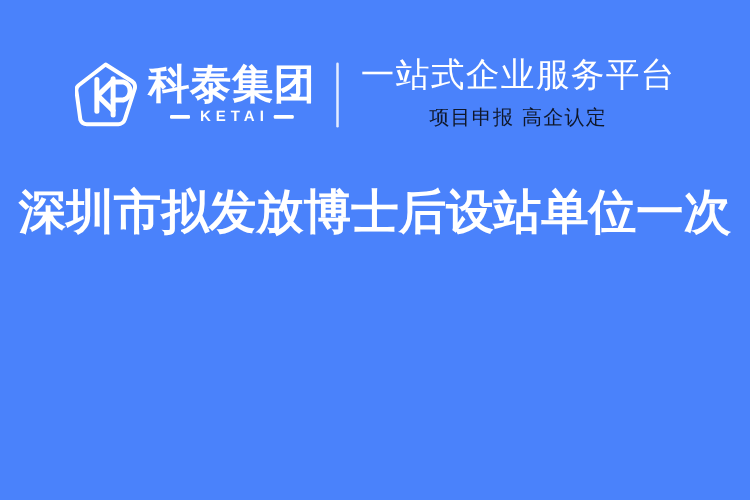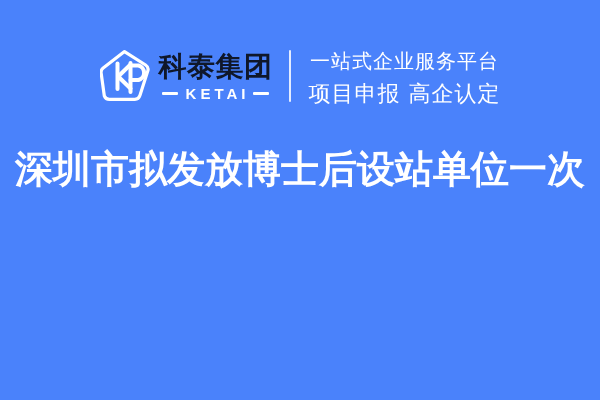--- a/index.html
+++ b/index.html
@@ -50,22 +50,22 @@
   }
 
   #wordmark {
     display: flex;
     flex-direction: column;
     align-items: center;
     justify-content: center;
   }
 
   #brand-cn {
-    color: #0f172a;
-    font-size: 28px;
+    color: #ffffff;
+    font-size: 33px;
     line-height: 31px;
     font-weight: bold;
     letter-spacing: 0.5px;
     white-space: nowrap;
     font-family: "DejaVu Sans", "Liberation Sans", sans-serif;
   }
 
   #brand-en-row {
     display: flex;
     flex-direction: row;
@@ -79,21 +79,21 @@
   .brand-rule {
     height: 3px;
     width: 16px;
     background: #ffffff;
     border-radius: 1px;
     flex: 0 0 auto;
   }
 
   #brand-en {
     color: #ffffff;
-    font-size: 15px;
+    font-size: 12px;
     line-height: 17px;
     font-weight: bold;
     letter-spacing: 4px;
     text-indent: 4px;
     white-space: nowrap;
     font-family: "Liberation Sans", sans-serif;
   }
 
   #divider {
     width: 2px;
@@ -107,31 +107,31 @@
 
   #tagline {
     display: flex;
     flex-direction: column;
     align-items: center;
     justify-content: center;
   }
 
   #tagline-main {
     color: #ffffff;
-    font-size: 20px;
+    font-size: 27px;
     line-height: 32px;
     letter-spacing: 1px;
     white-space: nowrap;
     font-family: "DejaVu Sans", "Liberation Sans", sans-serif;
     text-align: center;
   }
 
   #tagline-sub {
-    color: #ffffff;
-    font-size: 22px;
+    color: #0f172a;
+    font-size: 16px;
     line-height: 26px;
     letter-spacing: 1px;
     white-space: nowrap;
     margin-top: 4px;
     font-family: "DejaVu Sans", "Liberation Sans", sans-serif;
   }
 
   
   #headline {
     position: absolute;

